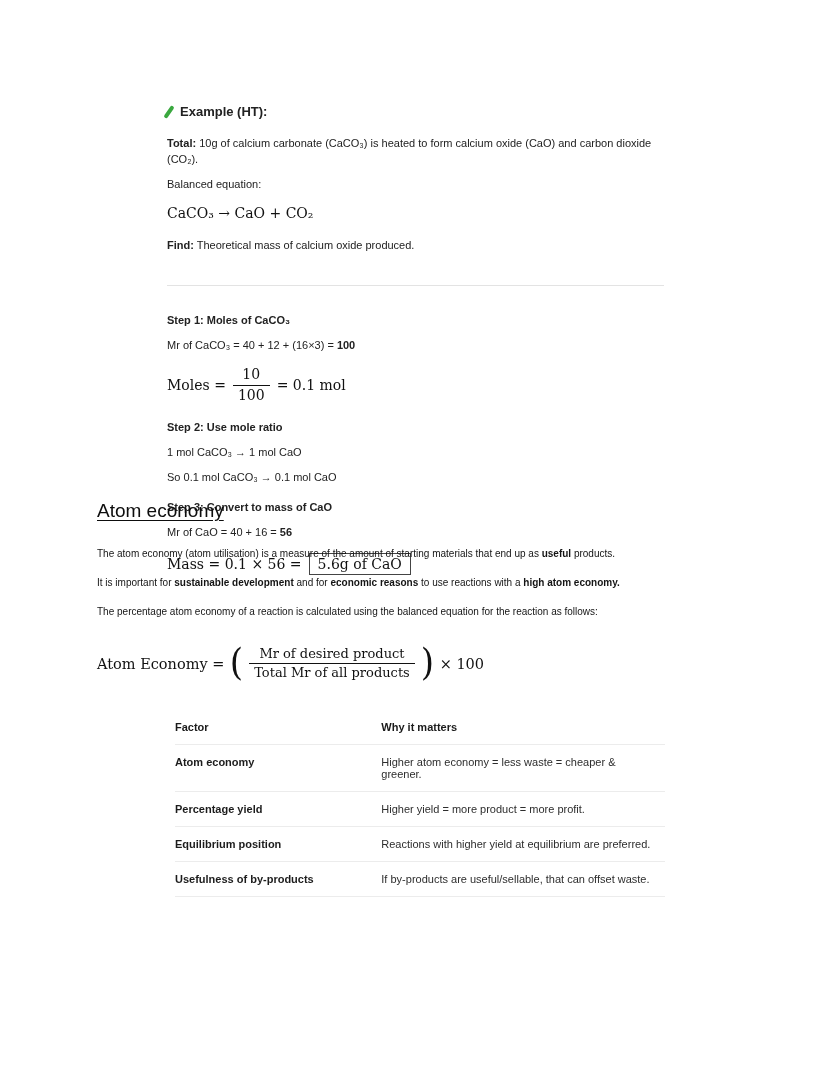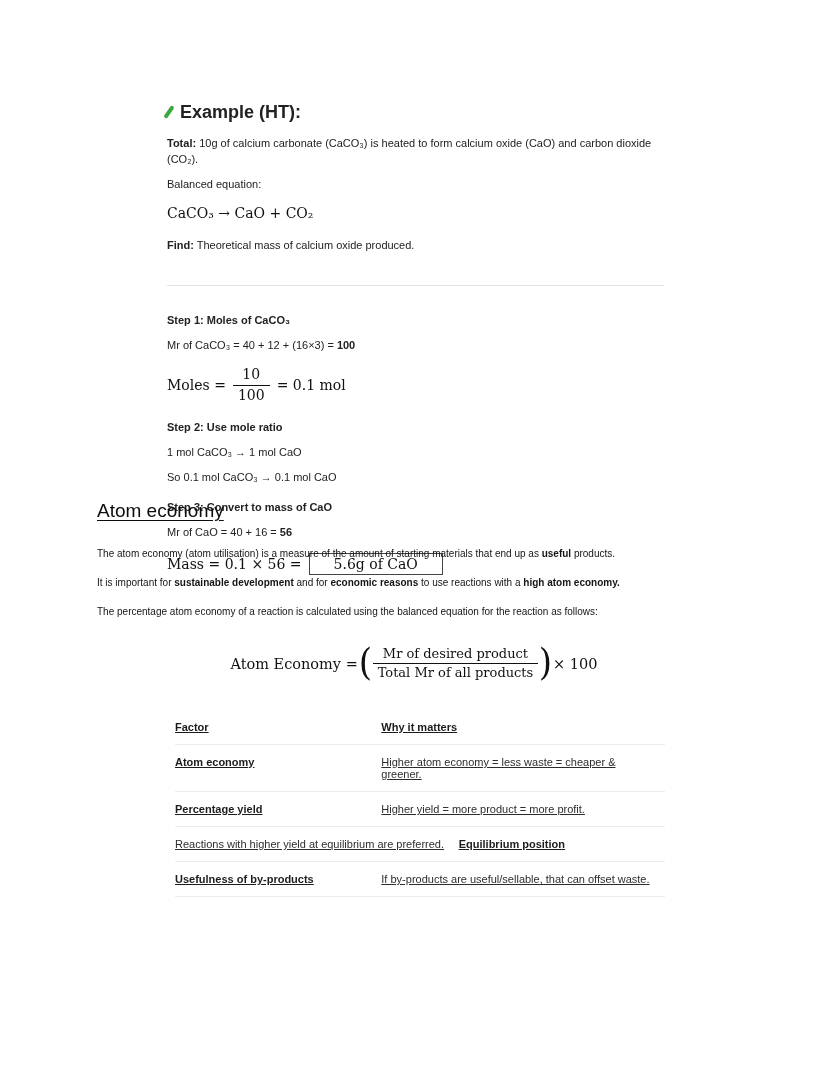--- a/index.html
+++ b/index.html
@@ -11,63 +11,63 @@
     color:#1d1d1f;
     overflow:hidden;
   }
   .bold { font-weight:700; }
 
   
   .example {
     position:absolute; left:167px; top:104px; width:497px;
     font-size:11px; line-height:16px; color:#222;
   }
-  .ex-title { display:flex; align-items:center; font-size:18px; margin-bottom:15px; }
+  .ex-title { display:flex; align-items:center; font-size:13px; margin-bottom:15px; }
   .pencil {
     display:inline-block; width:4px; height:14px; margin-right:9px;
     background:#3aa83f; border-radius:2px; transform:rotate(35deg);
   }
   .example p { margin:0 0 9px 0; }
   .step-title { margin-top:14px !important; }
   .math {
     font-family:"DejaVu Serif","Liberation Serif",serif;
     font-size:14px; color:#111;
   }
   .math-line { text-align:left; margin:13px 0 15px 0; }
   .eq-inline { display:inline-flex; align-items:center; gap:7px; }
   .frac { display:inline-flex; flex-direction:column; align-items:center; line-height:1.25; }
   .frac .num { padding:0 5px 1px 5px; }
   .frac .den { border-top:1px solid #111; padding:1px 5px 0 5px; }
-  .answer-box { border:1px solid #444; padding:2px 24px; }
+  .answer-box { border:1px solid #444; padding:2px 8px; }
   .divider { border:none; border-top:1px solid #e3e3e3; margin:32px 0 26px 0; }
 
   
   .main { position:absolute; left:97px; top:500px; width:634px; }
   .heading {
     font-size:19px; font-weight:400; color:#0d0d0d; margin:0 0 17px 0;
     text-decoration:underline; text-underline-offset:3px;
   }
   .body-para { font-size:10px; line-height:29px; margin:0; color:#141414; }
 
   .formula {
-    display:flex; justify-content:center; align-items:center; 
+    display:flex; align-items:center; gap:5px;
     margin:17px 0 20px 0;
   }
   .formula .math { font-size:14.5px; }
   .f-frac { font-family:"DejaVu Serif","Liberation Serif",serif; font-size:13px; color:#111; }
   .paren {
     font-family:"DejaVu Serif","Liberation Serif",serif;
     font-size:38px; font-weight:400; line-height:1; color:#111;
     transform:scaleX(0.9); padding-bottom:3px;
   }
 
   
   .factor-table { margin:26px 0 0 78px; width:490px; font-size:11px; }
   .t-row { display:flex; border-bottom:1px solid #ececec; }
-  .t-cell { padding:11px 8px 11px 0;text-decoration:underline; }
+  .t-cell { padding:11px 8px 11px 0; }
   .c1 { width:205px; font-weight:700; color:#1c1c1c; }
   .c2 { width:285px; color:#2d2d2d; }
   .t-head .t-cell { font-weight:700; color:#1a1a1a; }
 </style>
 </head>
 <body>
 
 <div class="page">
 
   <section class="example">
@@ -144,22 +144,22 @@
       </div>
       <div class="t-row">
         <div class="t-cell c1">Atom economy</div>
         <div class="t-cell c2">Higher atom economy = less waste = cheaper &amp; greener.</div>
       </div>
       <div class="t-row">
         <div class="t-cell c1">Percentage yield</div>
         <div class="t-cell c2">Higher yield = more product = more profit.</div>
       </div>
       <div class="t-row">
+        <div class="t-cell c1">Equilibrium position</div>
         <div class="t-cell c2">Reactions with higher yield at equilibrium are preferred.</div>
-        <div class="t-cell c1">Equilibrium position</div>
       </div>
       <div class="t-row">
         <div class="t-cell c1">Usefulness of by-products</div>
         <div class="t-cell c2">If by-products are useful/sellable, that can offset waste.</div>
       </div>
     </div>
   </section>
 
 </div>
 

